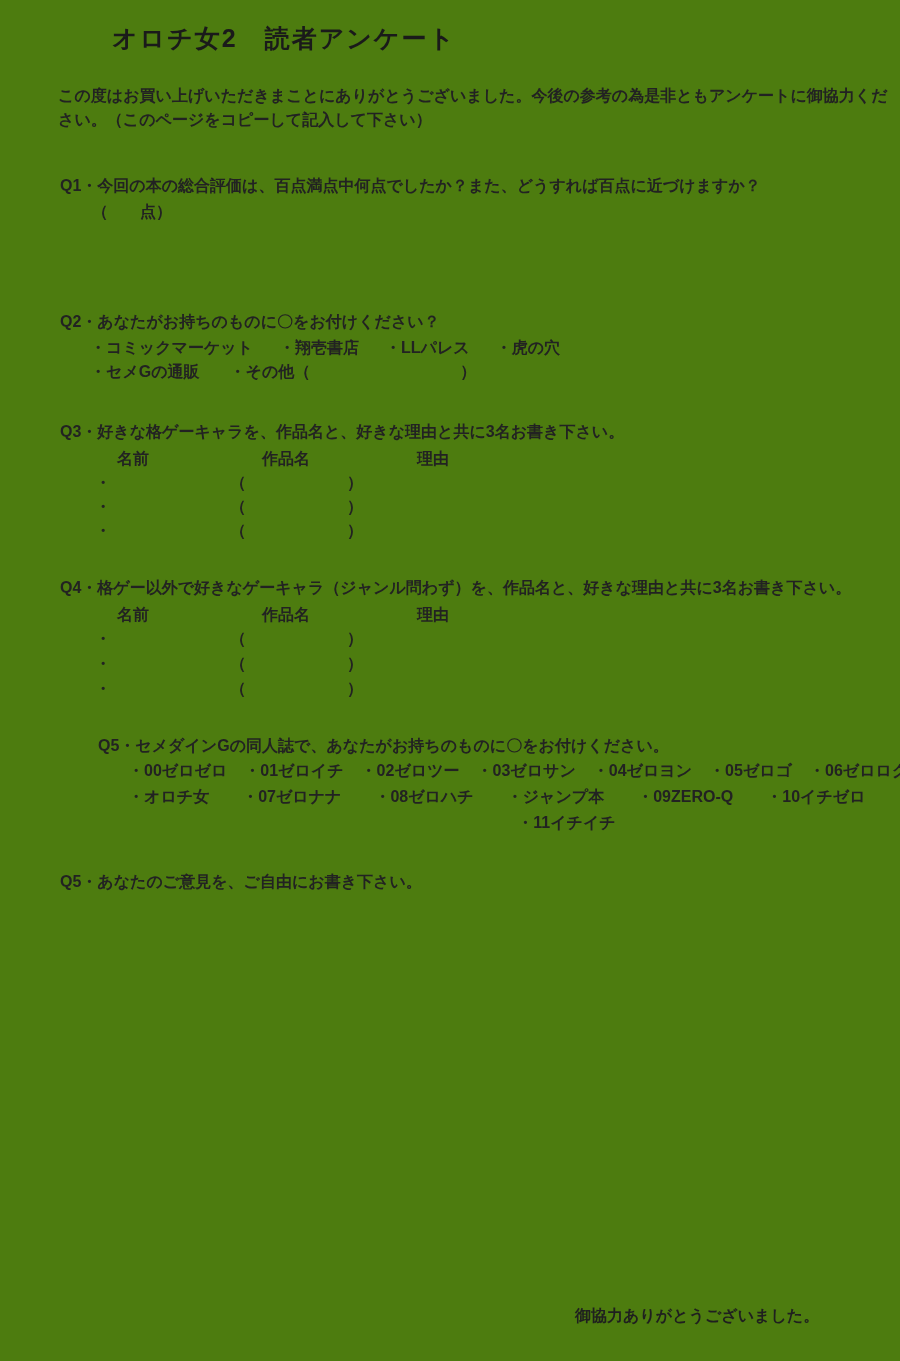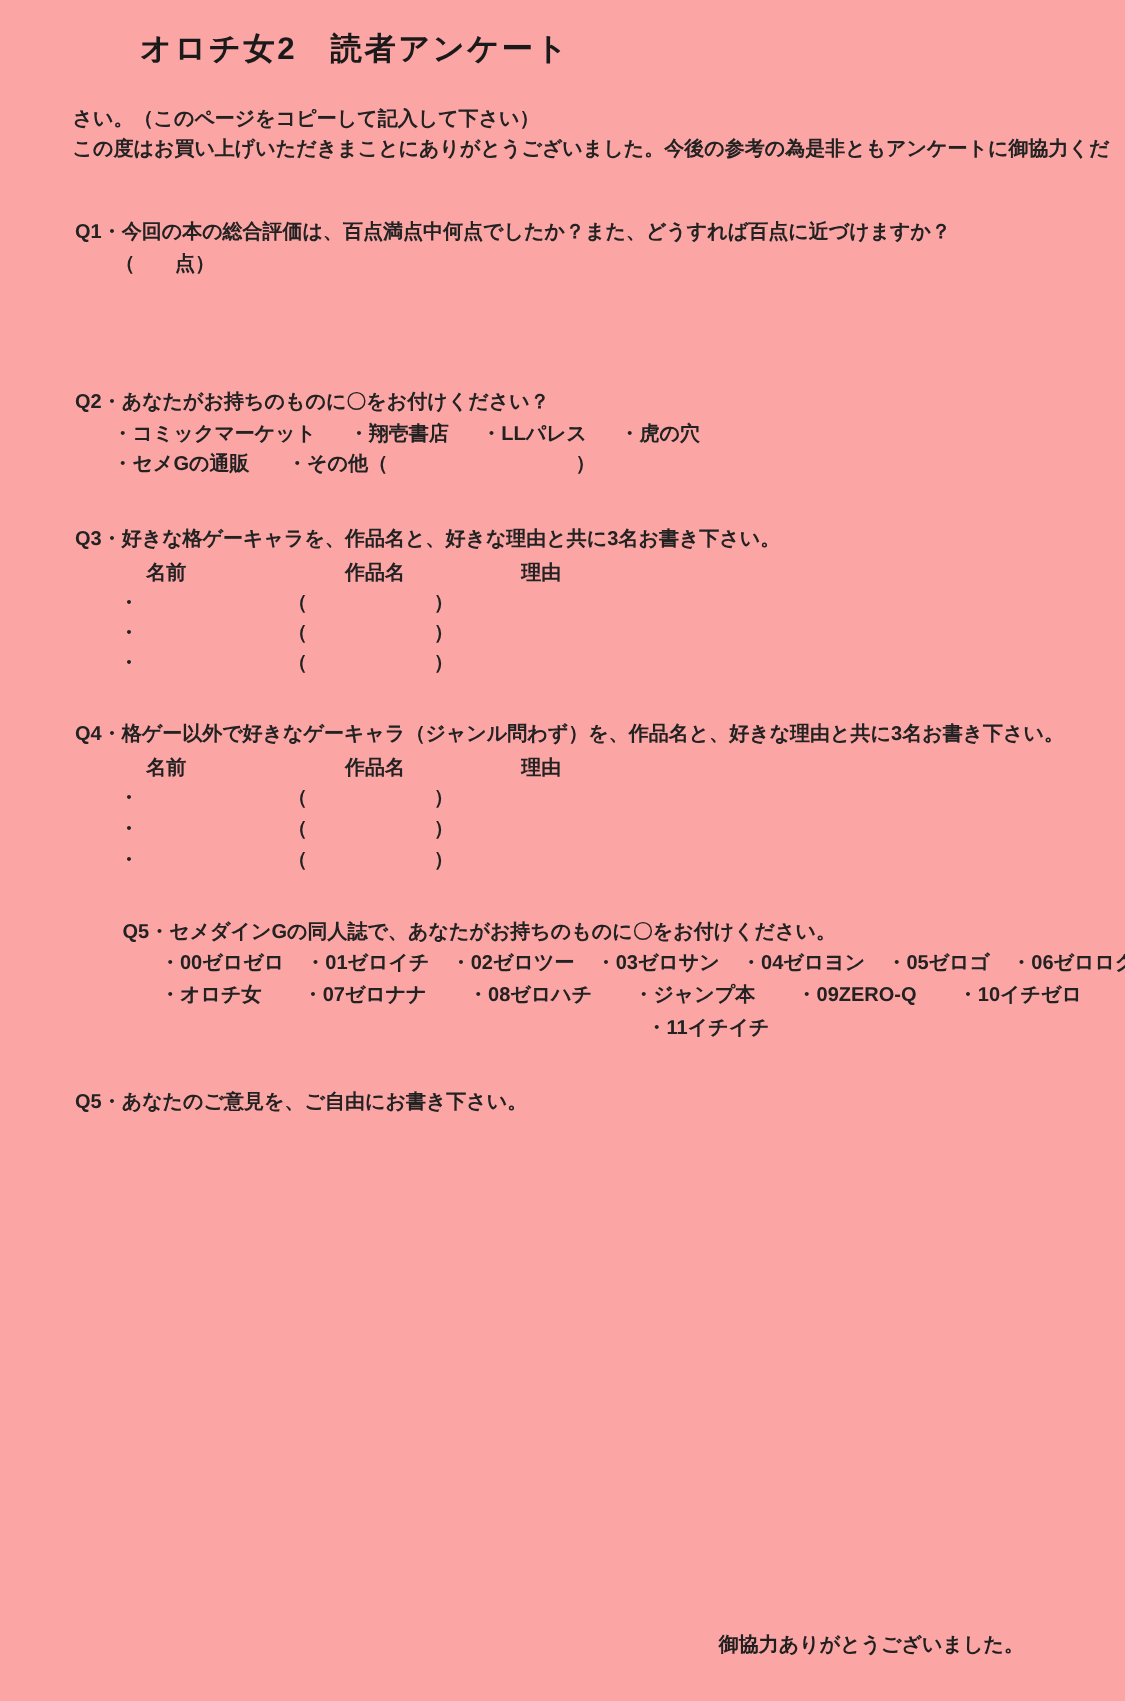--- a/index.html
+++ b/index.html
@@ -1,20 +1,20 @@
 <!DOCTYPE html>
 <html><head>
 <meta charset="utf-8">
 <style>
   html,body{margin:0;padding:0;background:#e8e8e8;}
   #page{
     position:relative;
     width:900px;height:1361px;
     margin:0 auto;
-    background:#fca5a5;
+    background:#4d7c0f;
     overflow:hidden;
     font-family:"Liberation Sans", sans-serif;
     color:#1f1f1f;
   }
   .abs{position:absolute;}
   .jp{
     font-weight:600;
     font-size:16px;
     line-height:24px;
     color:#222;
@@ -24,21 +24,21 @@
     font-size:25px;
     font-weight:700;
     letter-spacing:2px;
     color:#1a1a1a;
   }
   .qlabel{font-weight:600;}
   .optrow{display:flex;margin-left:30px;}
   .relrow{position:relative;height:24px;}
   .relrow span{position:absolute;top:0;}
   .col-name{left:57px;}
-  .col-work{left:216px;}
+  .col-work{left:202px;}
   .col-reason{left:357px;}
   .ans-bullet{left:35px;}
   .ans-open{left:170px;}
   .ans-close{left:287px;}
   .footer-thanks{font-size:16px;font-weight:600;}
   .page-num{
     font-family:"Liberation Serif", serif;
     font-size:18px;
     font-weight:400;
     color:#222;
@@ -46,22 +46,22 @@
   .spacer{display:inline-block;}
 </style>
 </head>
 <body>
 
 <div id="page">
 
   <div class="abs title" style="top:22px;left:112px;">オロチ女2　読者アンケート</div>
 
   <div class="abs" style="top:84px;left:58px;">
+    <div class="jp">この度はお買い上げいただきまことにありがとうございました。今後の参考の為是非ともアンケートに御協力くだ</div>
     <div class="jp">さい。（このページをコピーして記入して下さい）</div>
-    <div class="jp">この度はお買い上げいただきまことにありがとうございました。今後の参考の為是非ともアンケートに御協力くだ</div>
   </div>
 
   <div class="abs" style="top:174px;left:60px;">
     <div class="jp qlabel">Q1・今回の本の総合評価は、百点満点中何点でしたか？また、どうすれば百点に近づけますか？</div>
     <div class="jp" style="margin-left:32px;margin-top:2px;">（　　点）</div>
   </div>
 
   <div class="abs" style="top:310px;left:60px;">
     <div class="jp qlabel">Q2・あなたがお持ちのものに〇をお付けください？</div>
     <div class="optrow jp" style="gap:26px;margin-top:2px;">

